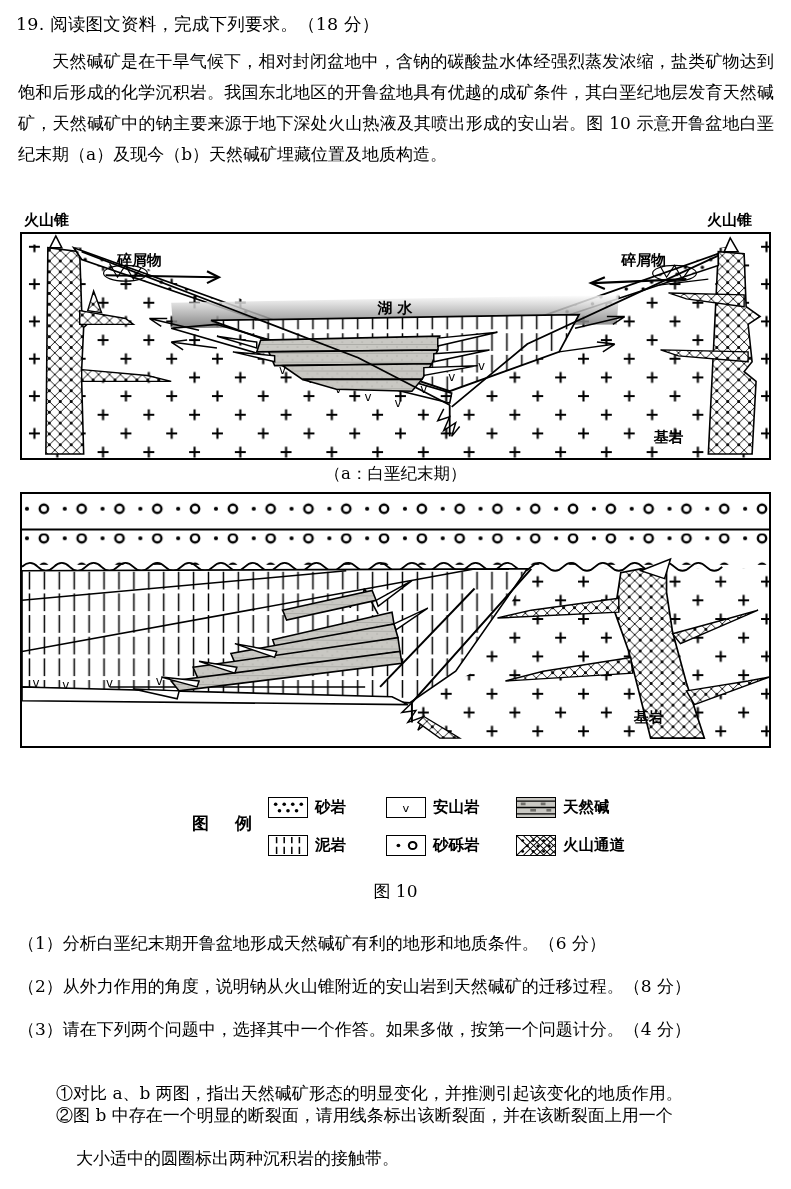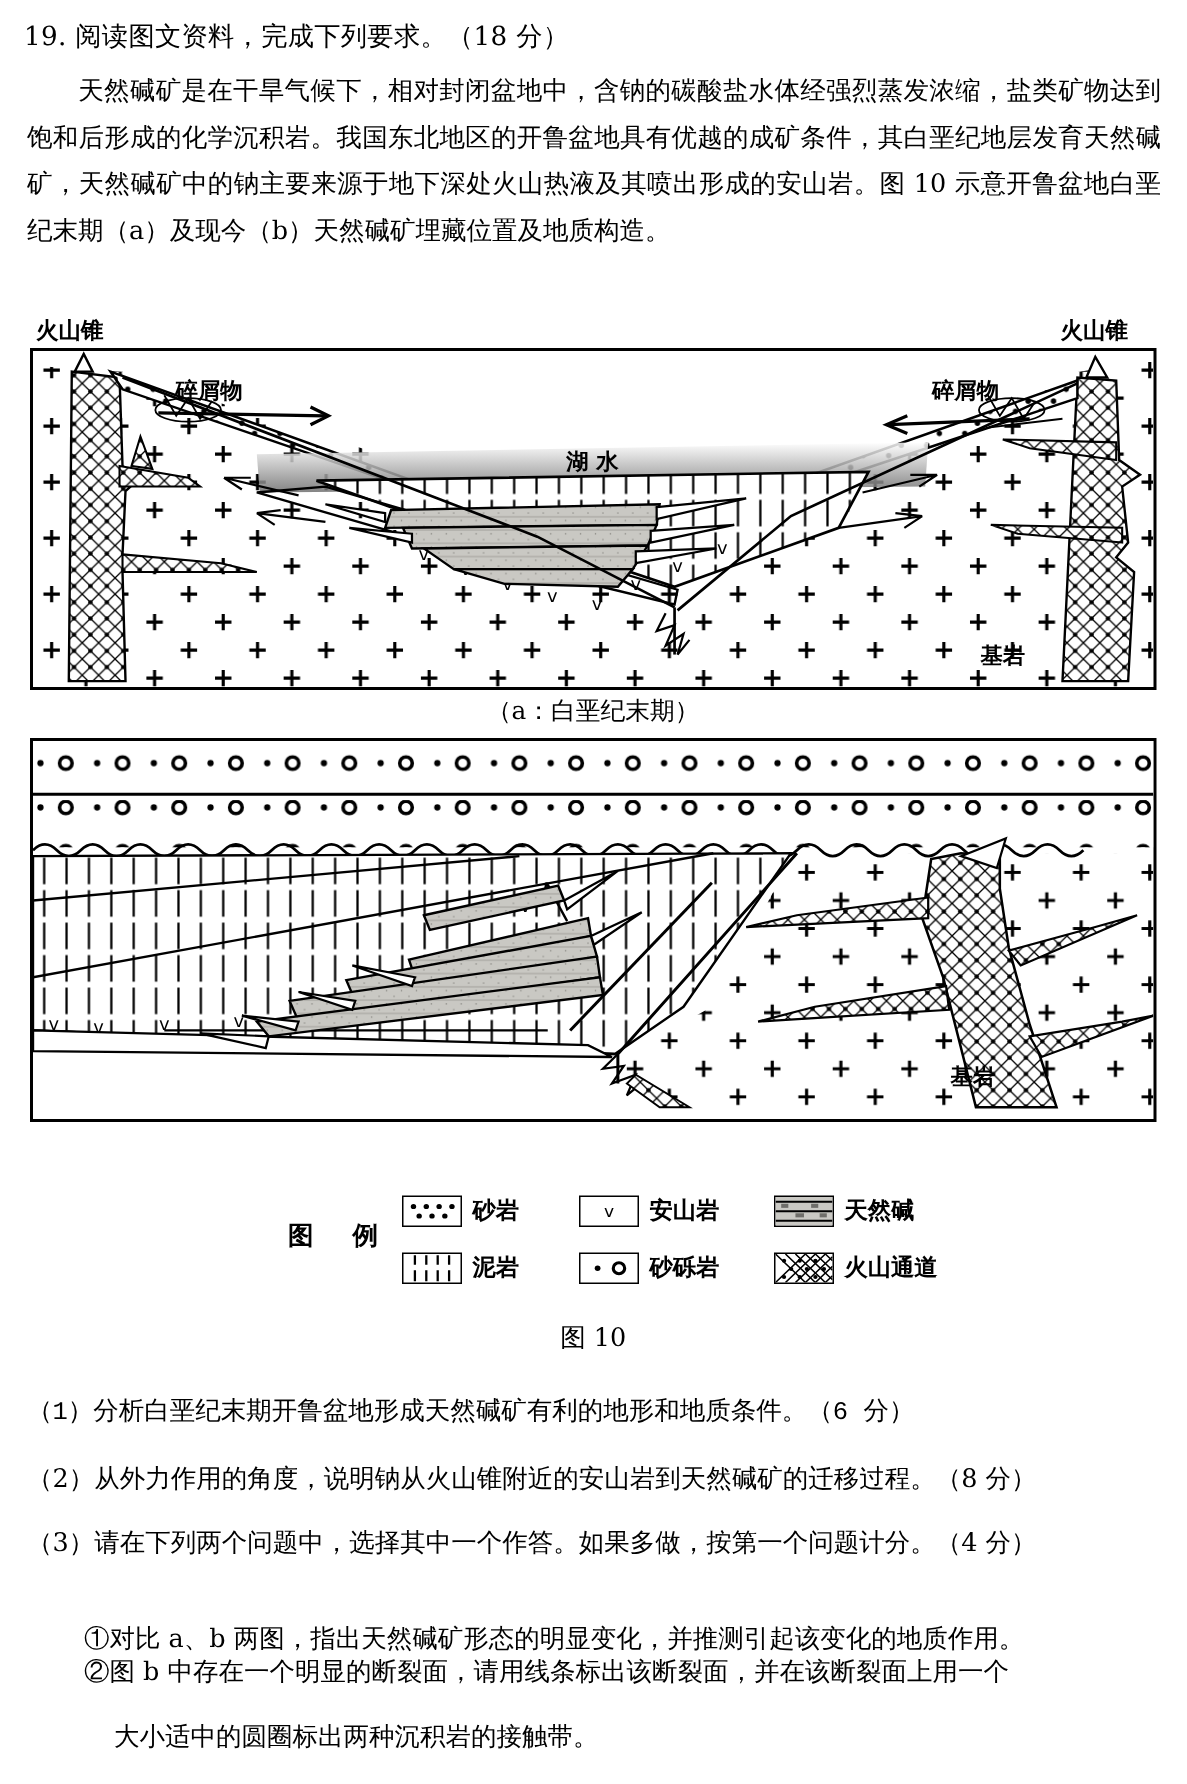--- a/index.html
+++ b/index.html
@@ -125,21 +125,21 @@
   }
 
   
   .subq {
     position: absolute;
     left: 18px;
     width: 756px;
     font-size: 17px;
     line-height: 30px;
   }
-  #sq1 { top: 928px; font-family: Liberation Mono, monospace; }
+  #sq1 { top: 928px; }
   #sq2 { top: 971px; }
   #sq3 { top: 1014px; }
   #sq3a { top: 1057px; left: 56px; width: 718px; margin-top: 21px; }
   #sq3b { top: 1100px; left: 56px; width: 718px; }
   #sq3b2 { top: 1143px; left: 76px; width: 698px; }
 </style>
 </head>
 <body>
 
 <div class="page">

